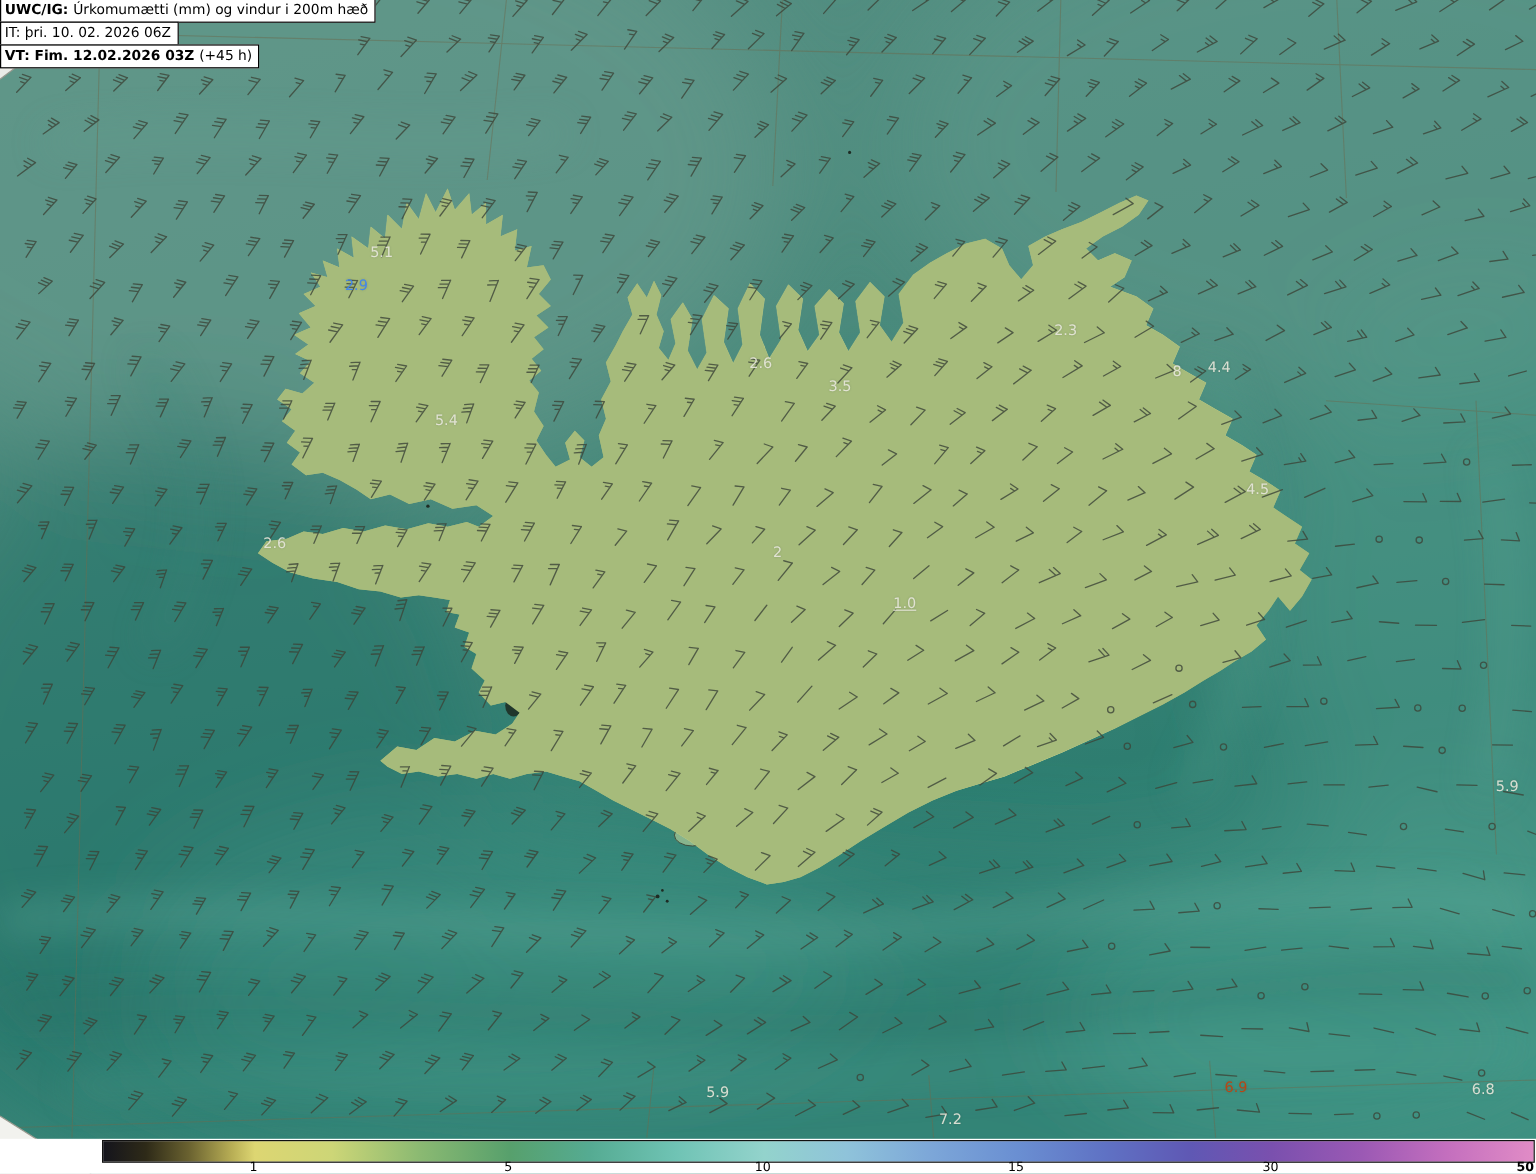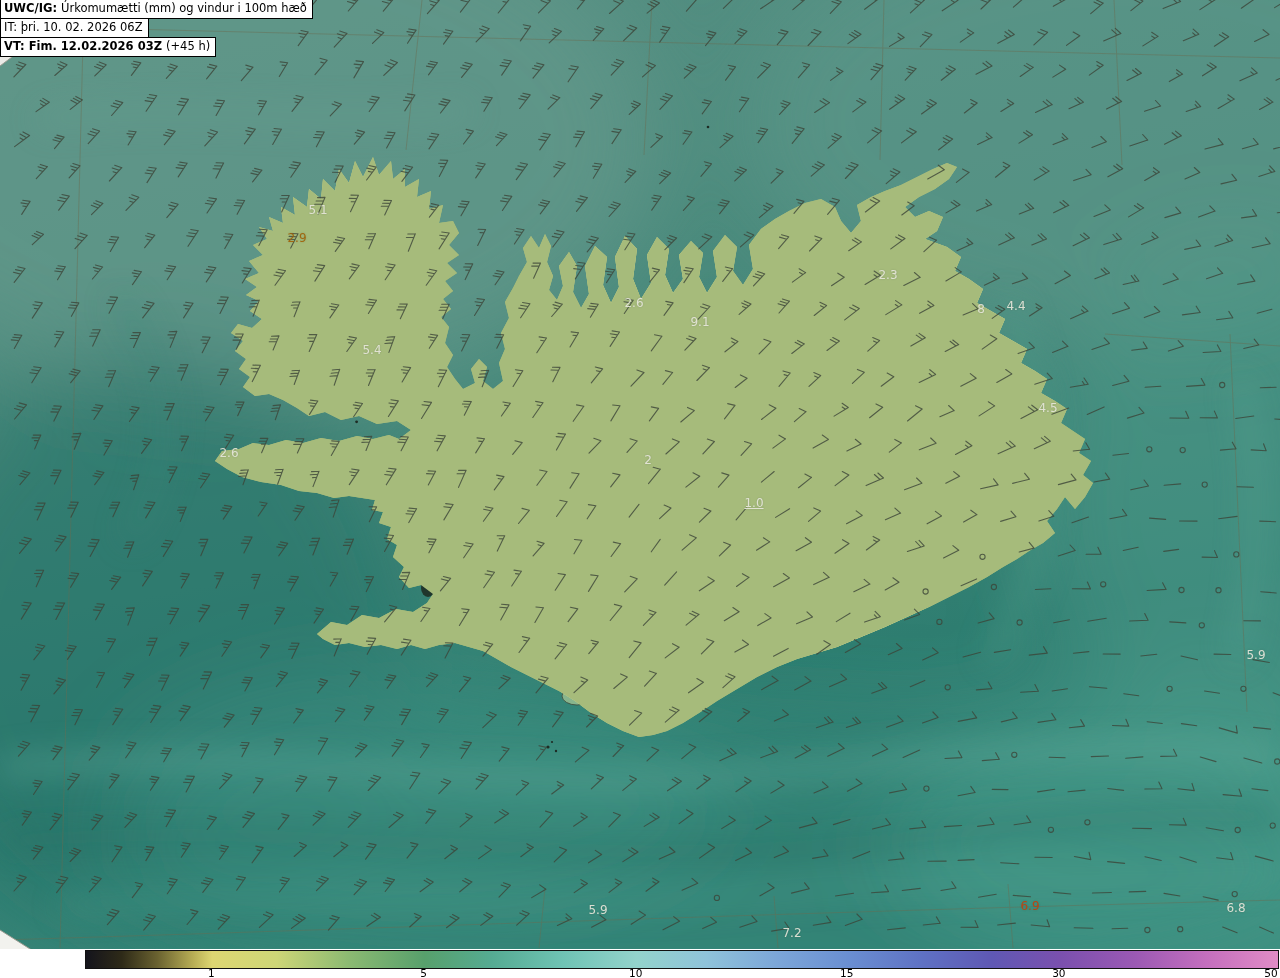--- a/index.html
+++ b/index.html
@@ -223,57 +223,57 @@
     <g>
       <polygon points="0,0 88,0 0,66" fill="#ebebe7"></polygon>
       <path d="M88 0 L0 66" stroke="#9a9a90" stroke-width="1" fill="none"></path>
       <polygon points="0,930 0,978 76,978" fill="#f2f2ee"></polygon>
       <path d="M0 930 L76 978" stroke="#9a9a90" stroke-width="1" fill="none"></path>
     </g>
   </svg>
 
   <div id="value-labels">
       <span style="left: 318px; top: 210px; color: rgb(230, 230, 218);">5.1</span>
-      <span style="left: 297px; top: 238px; color: #a16207;">2.9</span>
+      <span style="left: 297px; top: 238px; color: #3b82f6;">2.9</span>
       <span style="left: 372px; top: 350px; color: rgb(230, 230, 218);">5.4</span>
       <span style="left: 229px; top: 453px; color: rgb(230, 230, 218);">2.6</span>
       <span style="left: 634px; top: 303px; color: rgb(230, 230, 218);">2.6</span>
-      <span style="left: 700px; top: 322px; color: rgb(230, 230, 218);">9.1</span>
+      <span style="left: 700px; top: 322px; color: rgb(230, 230, 218);">3.5</span>
       <span style="left: 888px; top: 275px; color: rgb(230, 230, 218);">2.3</span>
       <span style="left: 981px; top: 309px; color: rgb(230, 230, 218);">8</span>
       <span style="left: 1016px; top: 306px; color: rgb(230, 230, 218);">4.4</span>
       <span style="left: 1048px; top: 408px; color: rgb(230, 230, 218);">4.5</span>
       <span style="left: 648px; top: 460px; color: rgb(230, 230, 218);">2</span>
       <span style="left: 754px; top: 503px; color: rgb(230, 230, 218); text-decoration: underline;">1.0</span>
       <span style="left: 1256px; top: 655px; color: rgb(230, 230, 218);">5.9</span>
       <span style="left: 598px; top: 910px; color: rgb(230, 230, 218);">5.9</span>
       <span style="left: 792px; top: 933px; color: rgb(230, 230, 218);">7.2</span>
       <span style="left: 1030px; top: 906px; color: #c2410c;">6.9</span>
       <span style="left: 1236px; top: 908px; color: rgb(230, 230, 218);">6.8</span>
     </div>
 
   <div class="titlebox">
     <div class="tline">
       <b>UWC/IG:</b>
-        <span class="gap">Úrkomumætti (mm) og vindur i 100m hæð</span>
+        <span class="gap">Úrkomumætti (mm) og vindur i 200m hæð</span>
     </div>
     <div class="tline">
       <span>IT: þri. 10. 02. 2026 06Z</span>
     </div>
     <div class="tline">
       <b>VT: Fim. 12.02.2026 03Z</b>
         <span class="gap">(+45 h)</span>
     </div>
   </div>
 
   <div class="colorbar-strip">
     <div id="colorbar-bar" style="background: linear-gradient(to right, rgb(20, 20, 28) 0%, rgb(46, 42, 24) 3%, rgb(106, 98, 48) 6%, rgb(184, 174, 85) 9%, rgb(221, 214, 114) 10.6%, rgb(205, 214, 119) 16%, rgb(140, 186, 114) 22%, rgb(87, 160, 108) 28.4%, rgb(85, 171, 146) 34%, rgb(111, 195, 180) 40%, rgb(147, 211, 204) 46.2%, rgb(143, 195, 218) 52%, rgb(124, 166, 216) 58%, rgb(106, 143, 210) 63.9%, rgb(95, 114, 196) 70%, rgb(95, 88, 180) 76%, rgb(122, 80, 174) 81.7%, rgb(155, 89, 180) 88%, rgb(196, 111, 190) 94%, rgb(225, 140, 198) 100%);"></div>
     <div id="colorbar-ticks">
         <span class="cb-tick" style="left: 10.6%;">1</span>
         <span class="cb-tick" style="left: 28.4%;">5</span>
         <span class="cb-tick" style="left: 46.2%;">10</span>
         <span class="cb-tick" style="left: 63.9%; text-align: center;">15</span>
         <span class="cb-tick" style="left: 81.7%;">30</span>
-        <span class="cb-tick" style="left: 99.5%;">50</span>
+        <span class="cb-tick" style="left: 99.5%; font-weight: bold;">50</span>
       </div>
   </div>
 
 </div>
 
 </body></html>

